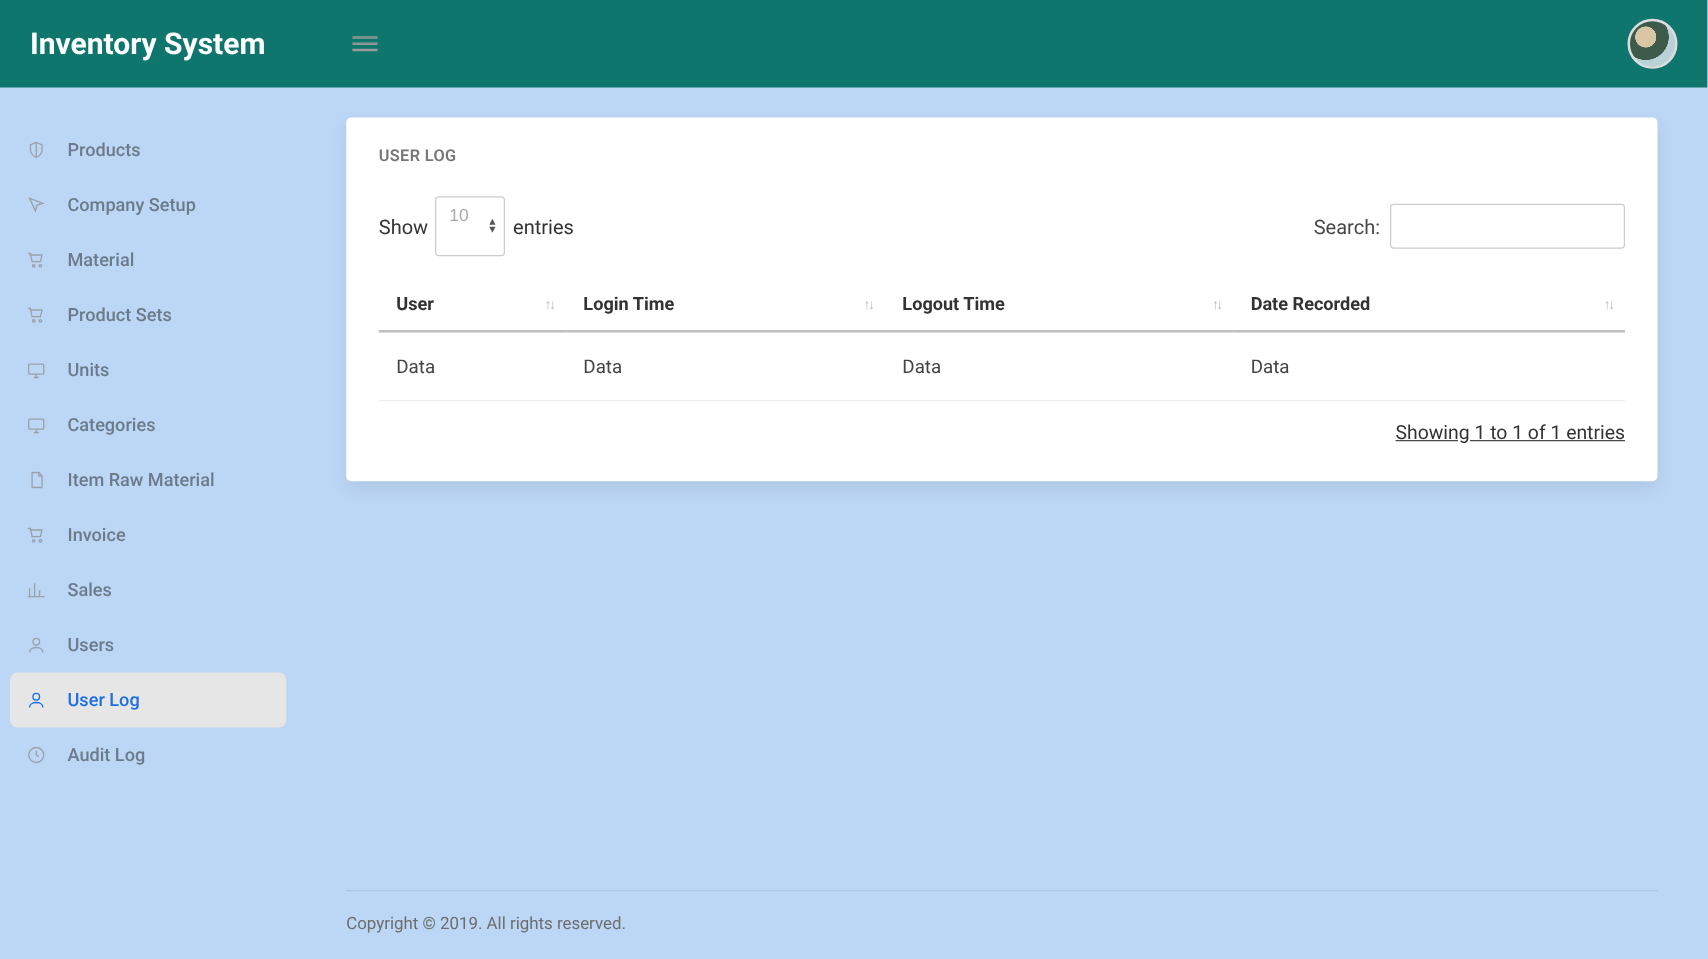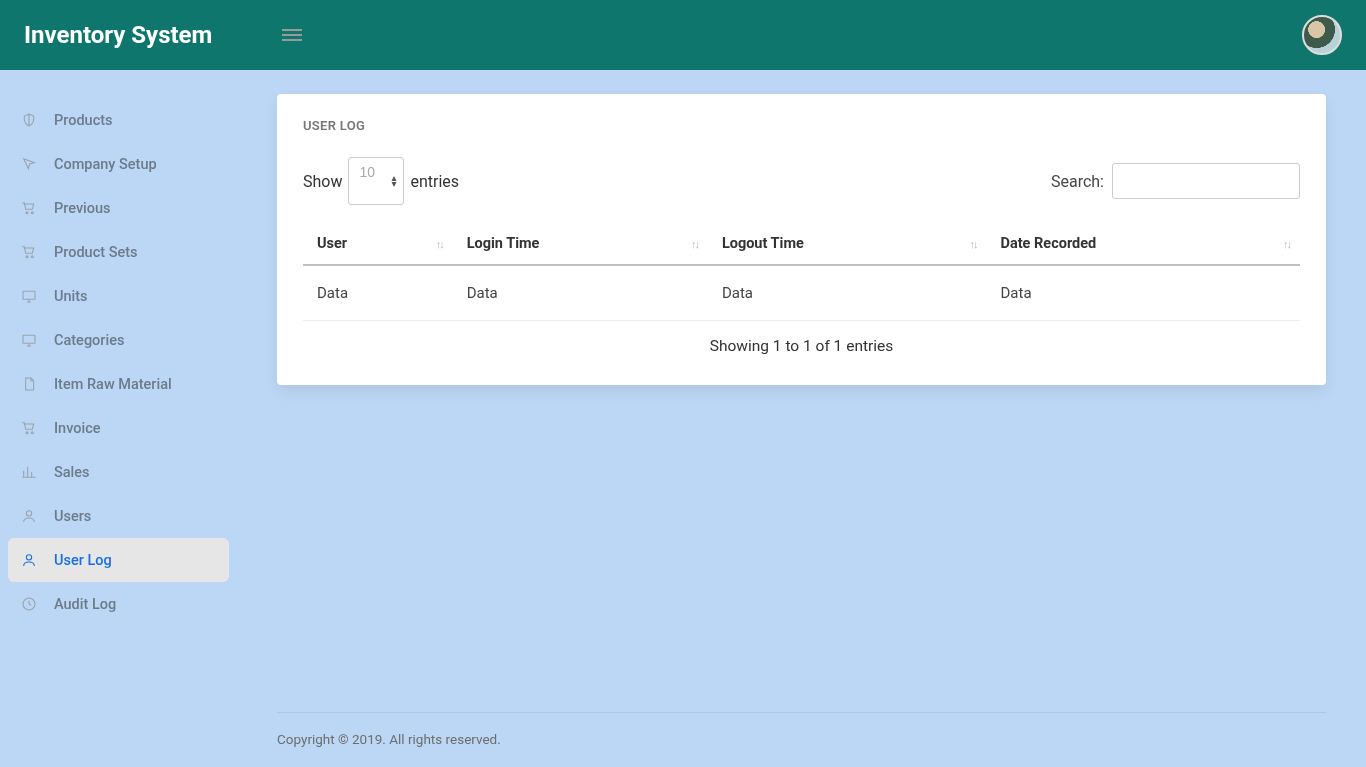--- a/index.html
+++ b/index.html
@@ -177,23 +177,24 @@
   letter-spacing: -2px;
 }
 tbody td {
   padding: 18px 14px;
   font-size: 15px;
   color: #444;
   border-bottom: 1px solid #eee;
 }
 .table-footer {
   display: flex;
-  justify-content: center;
+  justify-content: flex-end;
   align-items: center;
   margin-top: 16px;
+  text-decoration: underline;
 }
 .info-text { font-size: 15.5px; color: #333; }
 .pagination {
   display: flex;
   border: 1px solid #ddd;
   border-radius: 4px;
   overflow: hidden;
 }
 .pagination .page-btn {
   padding: 8px 14px;
@@ -250,21 +251,21 @@
         <span>Company Setup</span>
       </div>
       <div class="nav-item">
         <span class="icon">
           <svg viewBox="0 0 24 24">
             <path d="M4 6h15l-2 8H7L5 4H2"></path>
             <circle cx="9" cy="19" r="1.5"></circle>
             <circle cx="17" cy="19" r="1.5"></circle>
           </svg>
         </span>
-        <span>Previous</span>
+        <span>Material</span>
       </div>
       <div class="nav-item">
         <span class="icon">
           <svg viewBox="0 0 24 24">
             <path d="M4 6h15l-2 8H7L5 4H2"></path>
             <circle cx="9" cy="19" r="1.5"></circle>
             <circle cx="17" cy="19" r="1.5"></circle>
           </svg>
         </span>
         <span>Product Sets</span>

